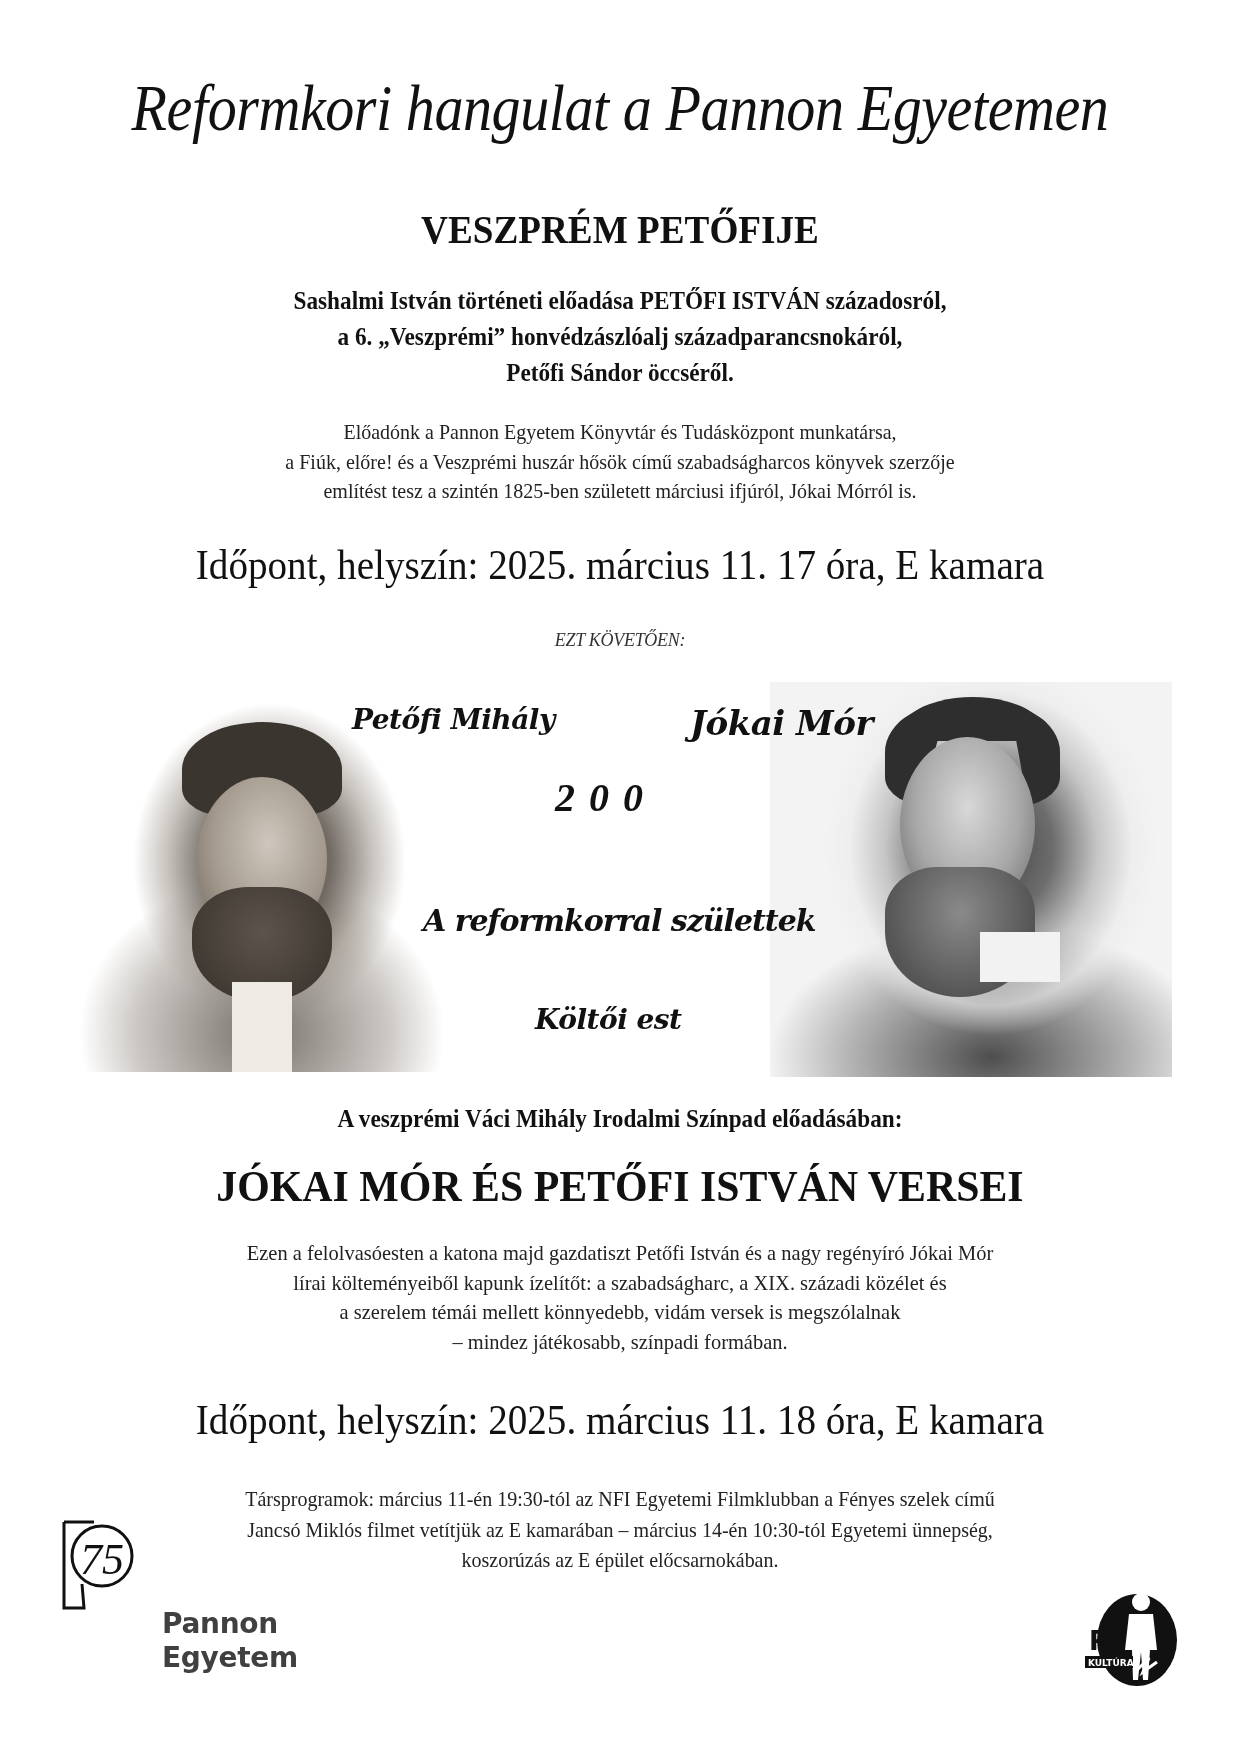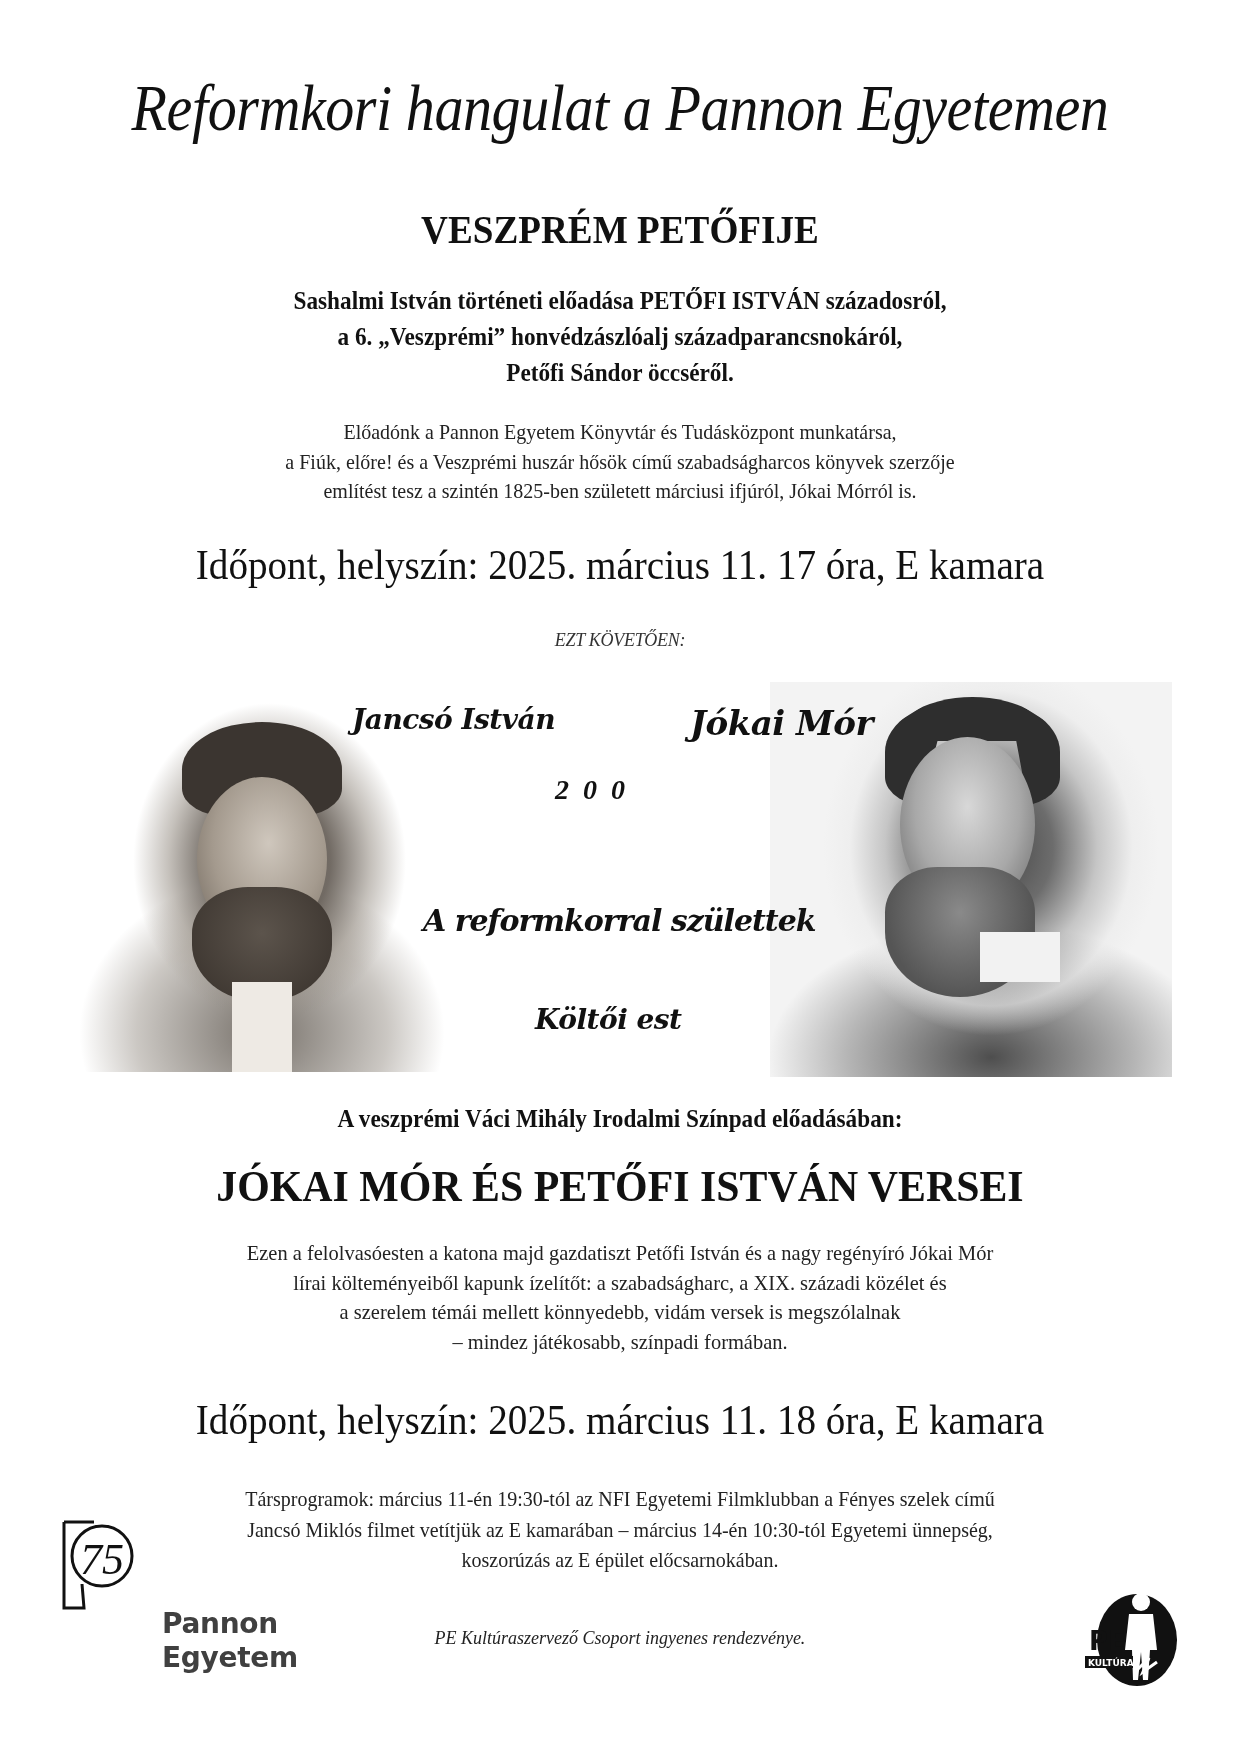--- a/index.html
+++ b/index.html
@@ -32,21 +32,21 @@
     .portrait-left .hair { position: absolute; left: 110px; top: 40px; width: 160px; height: 95px; border-radius: 50% 50% 30% 30%; background: #3b3530; }
     .portrait-left .shirt { position: absolute; left: 160px; top: 300px; width: 60px; height: 95px; background: #eeeae4; }
     .portrait-right .face { left: 130px; top: 55px; width: 135px; height: 175px; background: radial-gradient(ellipse at 50% 40%, #d8d8d8 0%, #a8a8a8 55%, #666 100%); }
     .portrait-right .hair { position: absolute; left: 115px; top: 15px; width: 175px; height: 110px; border-radius: 55% 55% 30% 30%; background: #2e2e2e; clip-path: polygon(0 100%, 0 30%, 30% 0, 70% 0, 100% 30%, 100% 100%, 82% 100%, 75% 40%, 30% 40%, 20% 100%); }
     .portrait-right .beard { position: absolute; left: 115px; top: 185px; width: 150px; height: 130px; border-radius: 35% 35% 50% 50%; background: radial-gradient(ellipse at 50% 35%, #8a8a8a 0%, #555 70%); }
     .portrait-right .collar { position: absolute; left: 210px; top: 250px; width: 80px; height: 50px; background: #f2f2f2; }
 
     .script { position: absolute; font-family: "DejaVu Serif", "Liberation Serif", serif; font-style: italic; font-weight: bold; color: #111; }
     .name-left { left: 352px; top: 703px; font-size: 28px; letter-spacing: -0.5px; }
     .name-right { left: 690px; top: 703px; font-size: 34px; letter-spacing: -0.5px; }
-    .num200 { left: 555px; top: 774px; font-size: 28px; font-family: "Liberation Serif", serif; letter-spacing: 14px; }
+    .num200 { left: 555px; top: 774px; font-size: 40px; font-family: "Liberation Serif", serif; letter-spacing: 14px; }
     .reform { left: 423px; top: 903px; font-size: 30px; letter-spacing: -1px; }
     .koltoi { left: 535px; top: 1003px; font-size: 28px; letter-spacing: -0.5px; }
 
     .performer { top: 1105px; font-size: 25px; font-weight: bold; transform: scaleX(0.93); transform-origin: center; }
     .poems-title { top: 1160px; font-size: 45px; font-weight: bold; transform: scaleX(0.93); transform-origin: center; }
     .poems-desc { top: 1238px; font-size: 22px; line-height: 29.5px; color: #222; transform: scaleX(0.93); transform-origin: center; }
     .time2 { top: 1395px; font-size: 43px; transform: scaleX(0.91); transform-origin: center; }
     .side { top: 1484px; font-size: 21.5px; line-height: 30.5px; color: #222; transform: scaleX(0.93); transform-origin: center; }
 
     .footer-org { top: 1625px; font-size: 18px; font-style: italic; line-height: 26px; color: #222; }
@@ -82,21 +82,21 @@
     <div class="face"></div>
     <div class="beard"></div>
     <div class="shirt"></div>
   </div>
   <div class="portrait portrait-right">
     <div class="hair"></div>
     <div class="face"></div>
     <div class="beard"></div>
     <div class="collar"></div>
   </div>
-  <div class="script name-left">Jancsó István</div>
+  <div class="script name-left">Petőfi Mihály</div>
   <div class="script name-right">Jókai Mór</div>
   <div class="script num200">200</div>
   <div class="script reform">A reformkorral születtek</div>
   <div class="script koltoi">Költői est</div>
 </div>
 
 <div class="abs performer">A veszprémi Váci Mihály Irodalmi Színpad előadásában:</div>
 <div class="abs poems-title">JÓKAI MÓR ÉS PETŐFI ISTVÁN VERSEI</div>
 
 <div class="abs poems-desc">
@@ -121,21 +121,20 @@
     <circle cx="44" cy="38" r="30" fill="none" stroke="#111" stroke-width="3"></circle>
     <text x="44" y="56" text-anchor="middle" font-family="Liberation Serif, serif" font-size="44" font-style="italic" fill="#111">75</text>
   </svg>
 </div>
 <div class="logo-pannon-text">
   <div>Pannon</div>
   <div>Egyetem</div>
 </div>
 
 <div class="abs footer-org">
-  <div>PE Kultúraszervező Csoport ingyenes rendezvénye.</div>
 </div>
 
 <div class="logo-kultura">
   <svg width="130" height="100" viewBox="0 0 130 100">
     <ellipse cx="82" cy="48" rx="40" ry="46" fill="#111"></ellipse>
     <circle cx="86" cy="10" r="9" fill="#fff"></circle>
     <path d="M74 22 L98 22 L102 58 L95 58 L93 88 L88 88 L86 60 L83 88 L78 88 L77 58 L70 58 Z" fill="#fff"></path>
     <path d="M80 80 L94 66 L88 80 L102 70" fill="none" stroke="#fff" stroke-width="3"></path>
     <text x="34" y="58" font-family="DejaVu Sans, sans-serif" font-weight="bold" font-size="26" fill="#111">PE</text>
     <rect x="30" y="64" width="48" height="12" fill="#111"></rect>

